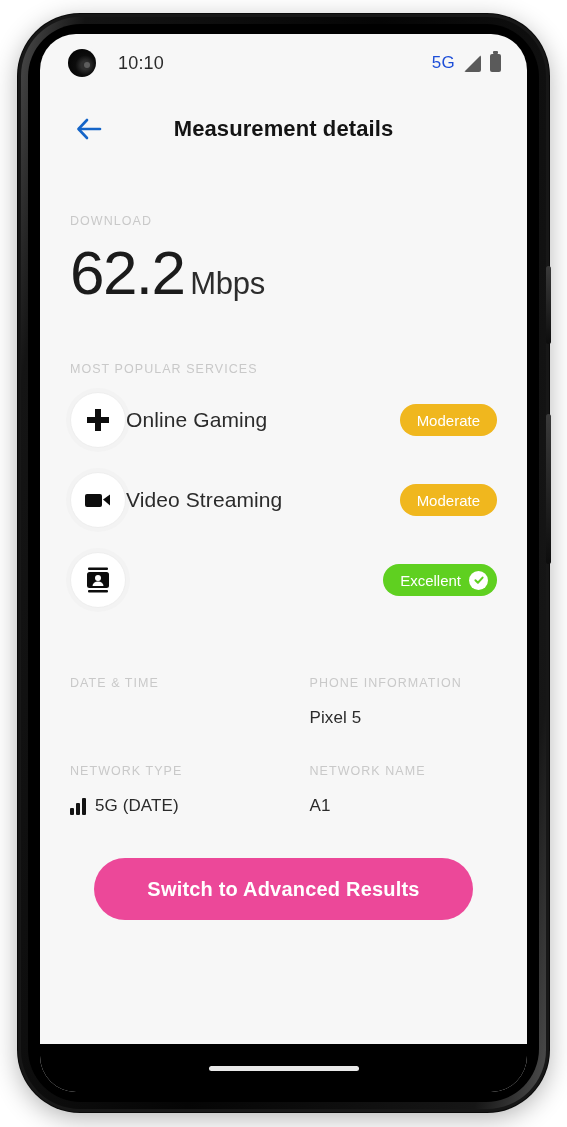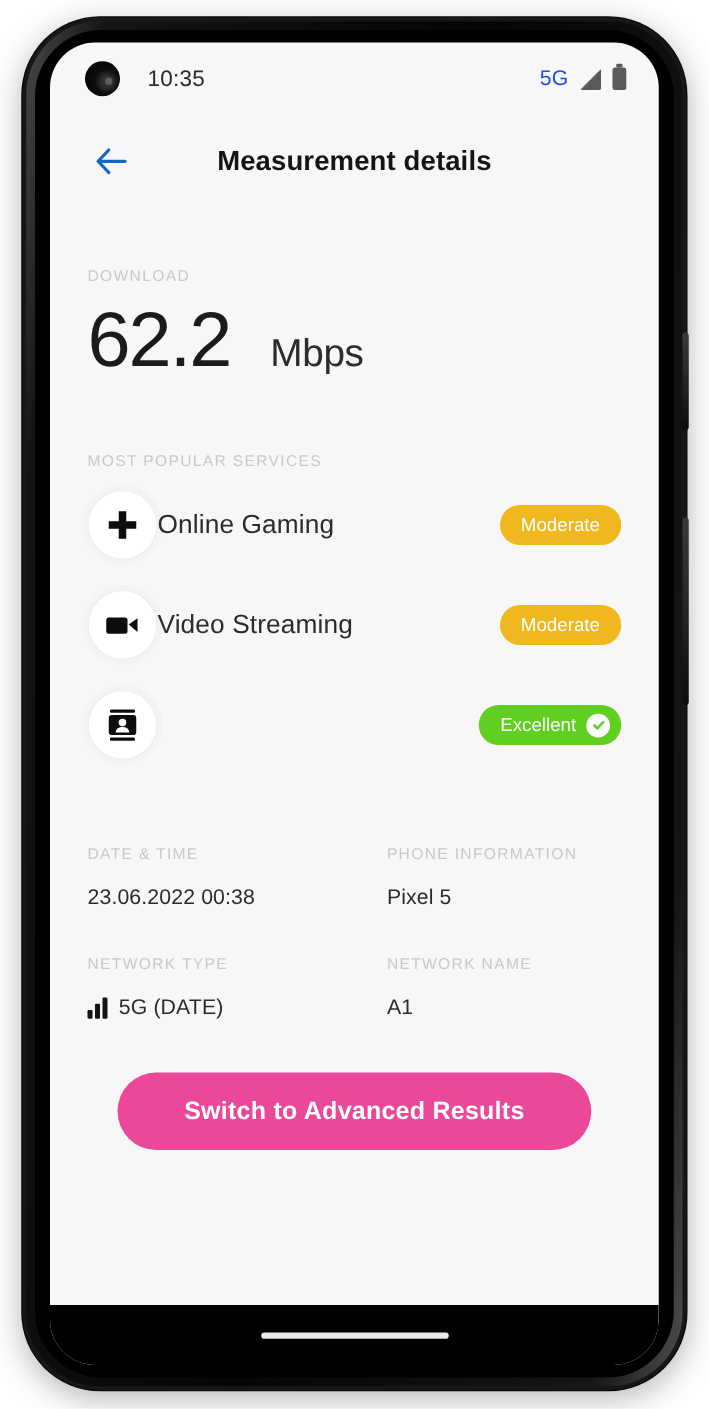--- a/index.html
+++ b/index.html
@@ -158,21 +158,21 @@
     letter-spacing: 1.05px;
     color: #c9c9c9;
     text-transform: uppercase;
   }
 
   .download-block { margin-top: 48px; }
   .speed-row {
     margin-top: 14px;
     display: flex;
     align-items: baseline;
-    gap: 32px;
+    gap: 6px;
   }
   .speed-value {
     font-size: 62px;
     color: #1b1b1b;
     letter-spacing: -1.6px;
     line-height: 1;
   }
   .speed-unit {
     font-size: 31px;
     color: #2c2c2c;
@@ -293,21 +293,21 @@
 
   <div class="phone-frame">
     <div class="side-btn power"></div>
     <div class="side-btn volume"></div>
   </div>
 
   <div class="screen">
 
     <div class="status-bar">
       <div class="camera-hole"></div>
-      <div class="status-time">10:35</div>
+      <div class="status-time">10:10</div>
       <div class="status-right">
         <span class="status-net">5G</span>
         <span class="signal-tri"></span>
         <span class="battery"></span>
       </div>
     </div>
 
     <div class="app-bar">
       <div class="back-btn">
         <svg width="26" height="22" viewBox="0 0 26 22">
@@ -379,21 +379,20 @@
           </div>
 
         </div>
       </div>
 
       <div class="info-block">
 
         <div class="info-row">
           <div class="info-cell">
             <div class="section-label">DATE &amp; TIME</div>
-            <div class="info-value">23.06.2022 00:38</div>
           </div>
           <div class="info-cell right">
             <div class="section-label">PHONE INFORMATION</div>
             <div class="info-value">Pixel 5</div>
           </div>
         </div>
 
         <div class="info-row">
           <div class="info-cell">
             <div class="section-label">NETWORK TYPE</div>

